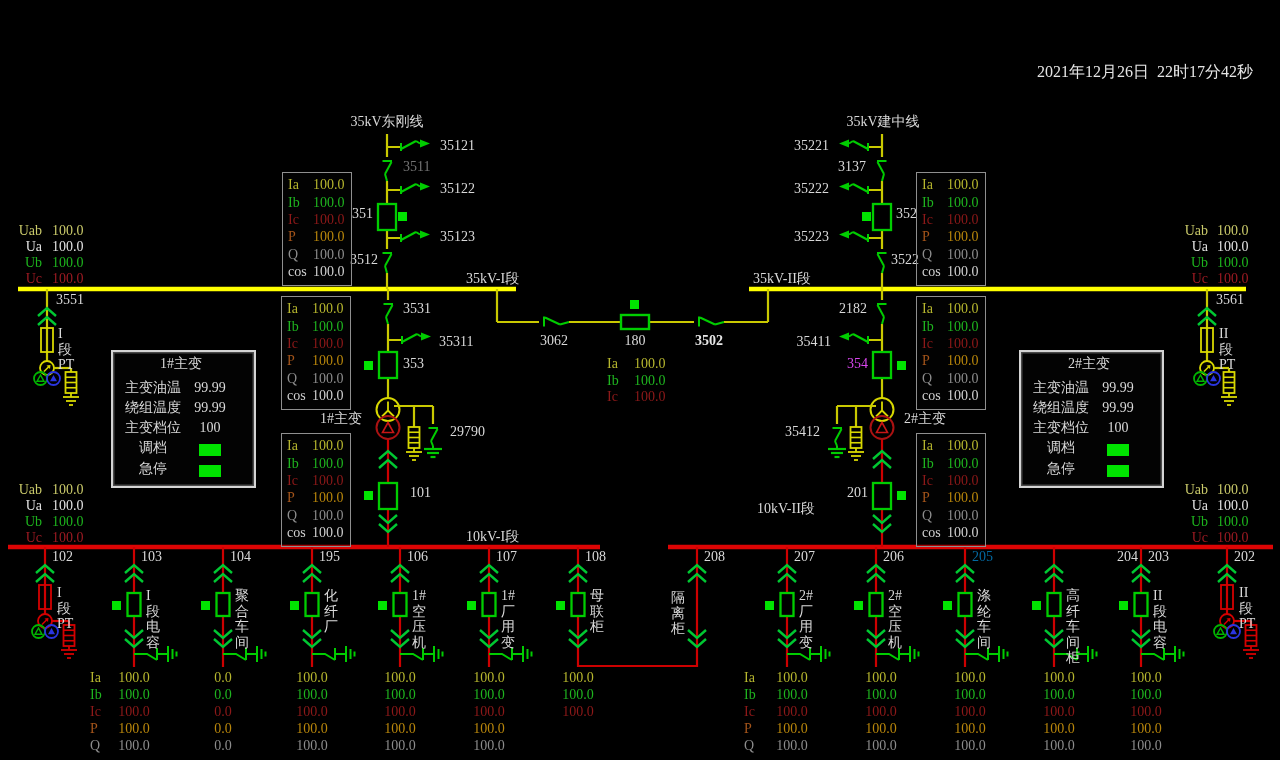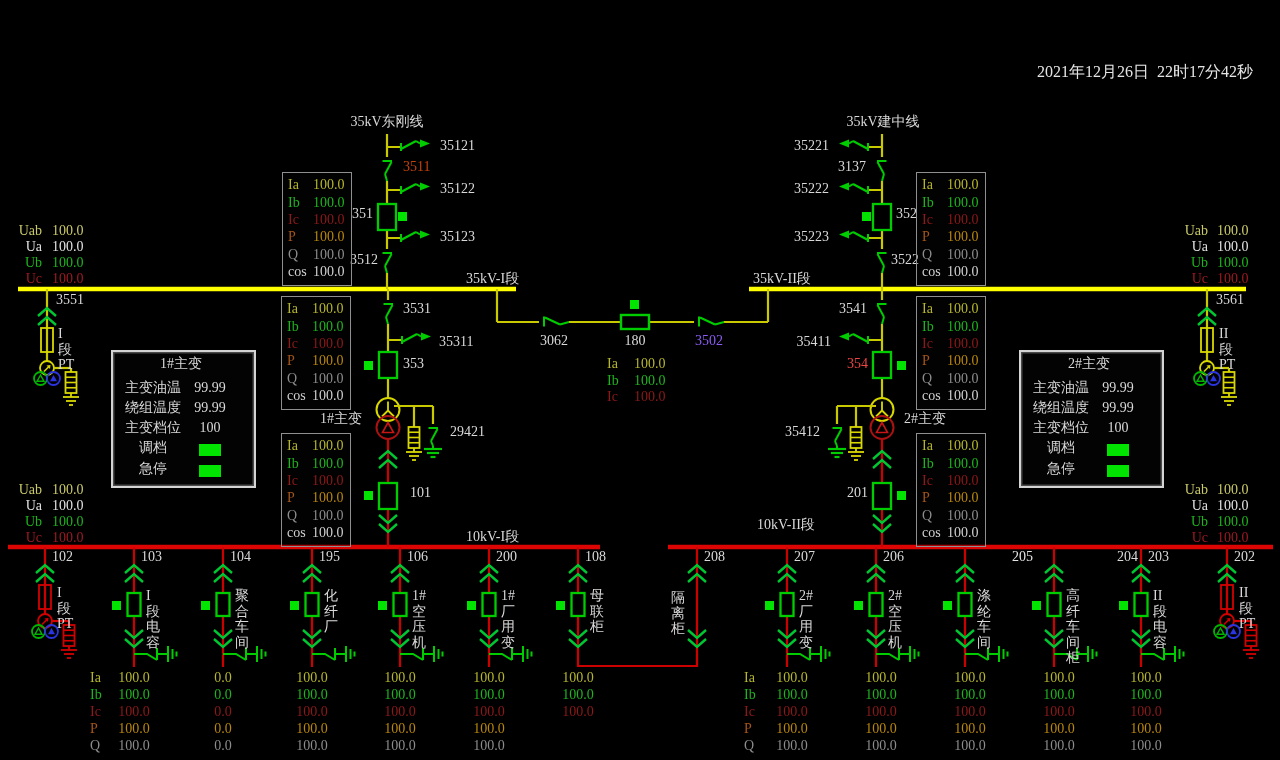--- a/index.html
+++ b/index.html
@@ -629,38 +629,38 @@
         <line x1="1251" y1="646" x2="1251" y2="650" stroke="#d40000" stroke-width="1.8"></line>
         <line x1="1243" y1="650" x2="1259" y2="650" stroke="#d40000" stroke-width="1.8"></line>
         <line x1="1246" y1="654" x2="1256" y2="654" stroke="#d40000" stroke-width="1.8"></line>
         <line x1="1249" y1="658" x2="1253" y2="658" stroke="#d40000" stroke-width="1.8"></line>
       </g>
     </svg>
     <div class="t" style="color:#e4e4e4;font-size:16px;top:64.1px;right:27px;">2021年12月26日  22时17分42秒</div>
     <div class="t" style="color:#d9d9d9;font-size:14px;top:272.3px;left:466px;">35kV-I段</div>
     <div class="t" style="color:#d9d9d9;font-size:14px;top:272.3px;left:753px;">35kV-II段</div>
     <div class="t" style="color:#d9d9d9;font-size:14px;top:530.3px;left:466px;">10kV-I段</div>
-    <div class="t" style="color:#d9d9d9;font-size:14px;top:518px;left:757px;">10kV-II段</div>
+    <div class="t" style="color:#d9d9d9;font-size:14px;top:502px;left:757px;">10kV-II段</div>
     <div class="t" style="color:#d9d9d9;font-size:14px;top:115.3px;left:317.0px;width:140px;text-align:center;">35kV东刚线</div>
     <div class="t" style="color:#d9d9d9;font-size:14px;top:139.3px;left:440px;">35121</div>
-    <div class="t" style="color:#c2410c;font-size:14px;top:160.3px;left:403px;">3511</div>
+    <div class="t" style="color:#737373;font-size:14px;top:160.3px;left:403px;">3511</div>
     <div class="t" style="color:#d9d9d9;font-size:14px;top:182.3px;left:440px;">35122</div>
     <div class="t" style="color:#d9d9d9;font-size:14px;top:207.3px;right:907px;">351</div>
     <div class="t" style="color:#d9d9d9;font-size:14px;top:230.3px;left:440px;">35123</div>
     <div class="t" style="color:#d9d9d9;font-size:14px;top:253.3px;right:902px;">3512</div>
     <div class="t" style="color:#d9d9d9;font-size:14px;top:115.3px;left:813.0px;width:140px;text-align:center;">35kV建中线</div>
     <div class="t" style="color:#d9d9d9;font-size:14px;top:139.3px;right:451px;">35221</div>
     <div class="t" style="color:#d9d9d9;font-size:14px;top:160.3px;right:414px;">3137</div>
     <div class="t" style="color:#d9d9d9;font-size:14px;top:182.3px;right:451px;">35222</div>
     <div class="t" style="color:#d9d9d9;font-size:14px;top:207.3px;left:896px;">352</div>
     <div class="t" style="color:#d9d9d9;font-size:14px;top:230.3px;right:451px;">35223</div>
     <div class="t" style="color:#d9d9d9;font-size:14px;top:253.3px;left:891px;">3522</div>
     <div class="t" style="color:#d9d9d9;font-size:14px;top:334.3px;left:524.0px;width:60px;text-align:center;">3062</div>
     <div class="t" style="color:#d9d9d9;font-size:14px;top:334.3px;left:605.0px;width:60px;text-align:center;">180</div>
-    <div class="t" style="color:#8b5cf6;font-size:14px;top:334.3px;left:679.0px;width:60px;text-align:center;">3502</div>
+    <div class="t" style="color:#e5e5e5;font-size:14px;top:334.3px;left:679.0px;width:60px;text-align:center;font-weight:bold;">3502</div>
     <div class="t" style="color:#b6b62e;font-size:14px;top:357.3px;left:607px;">Ia</div>
     <div class="t" style="color:#b6b62e;font-size:14px;top:357.3px;left:634px;">100.0</div>
     <div class="t" style="color:#1fb41f;font-size:14px;top:373.8px;left:607px;">Ib</div>
     <div class="t" style="color:#1fb41f;font-size:14px;top:373.8px;left:634px;">100.0</div>
     <div class="t" style="color:#8e1919;font-size:14px;top:390.3px;left:607px;">Ic</div>
     <div class="t" style="color:#8e1919;font-size:14px;top:390.3px;left:634px;">100.0</div>
     <div class="mpanel" style="left:282px;top:172px;"></div>
     <div class="t" style="color:#b6b62e;font-size:14px;top:178.3px;left:288px;">Ia</div>
     <div class="t" style="color:#b6b62e;font-size:14px;top:178.3px;left:313px;">100.0</div>
     <div class="t" style="color:#1fb41f;font-size:14px;top:195.6px;left:288px;">Ib</div>
@@ -767,25 +767,25 @@
     <div class="t" style="color:#e2e2e2;font-size:14px;top:499.3px;right:72px;">Ua</div>
     <div class="t" style="color:#e2e2e2;font-size:14px;top:499.3px;left:1217px;">100.0</div>
     <div class="t" style="color:#1db41d;font-size:14px;top:515.3px;right:72px;">Ub</div>
     <div class="t" style="color:#1db41d;font-size:14px;top:515.3px;left:1217px;">100.0</div>
     <div class="t" style="color:#9c1a22;font-size:14px;top:531.3px;right:72px;">Uc</div>
     <div class="t" style="color:#9c1a22;font-size:14px;top:531.3px;left:1217px;">100.0</div>
     <div class="t" style="color:#d9d9d9;font-size:14px;top:302.3px;left:403px;">3531</div>
     <div class="t" style="color:#d9d9d9;font-size:14px;top:335.3px;left:439px;">35311</div>
     <div class="t" style="color:#d9d9d9;font-size:14px;top:357.3px;left:403px;">353</div>
     <div class="t" style="color:#d9d9d9;font-size:14px;top:412.3px;right:918px;">1#主变</div>
-    <div class="t" style="color:#d9d9d9;font-size:14px;top:425.3px;left:450px;">29421</div>
+    <div class="t" style="color:#d9d9d9;font-size:14px;top:425.3px;left:450px;">29790</div>
     <div class="t" style="color:#d9d9d9;font-size:14px;top:486.3px;left:410px;">101</div>
-    <div class="t" style="color:#d9d9d9;font-size:14px;top:302.3px;right:413px;">3541</div>
+    <div class="t" style="color:#d9d9d9;font-size:14px;top:302.3px;right:413px;">2182</div>
     <div class="t" style="color:#d9d9d9;font-size:14px;top:335.3px;right:449px;">35411</div>
-    <div class="t" style="color:#ef4444;font-size:14px;top:357.3px;right:412px;">354</div>
+    <div class="t" style="color:#d946ef;font-size:14px;top:357.3px;right:412px;">354</div>
     <div class="t" style="color:#d9d9d9;font-size:14px;top:412.3px;left:904px;">2#主变</div>
     <div class="t" style="color:#d9d9d9;font-size:14px;top:425.3px;right:460px;">35412</div>
     <div class="t" style="color:#d9d9d9;font-size:14px;top:486.3px;right:412px;">201</div>
     <div class="ipanel" style="left:111px;top:350px;"></div>
     <div class="t" style="color:#d9d9d9;font-size:14px;top:357.3px;left:131.0px;width:100px;text-align:center;">1#主变</div>
     <div class="t" style="color:#d9d9d9;font-size:14px;top:381.3px;right:1099px;">主变油温</div>
     <div class="t" style="color:#d9d9d9;font-size:14px;top:381.3px;left:188.0px;width:44px;text-align:center;">99.99</div>
     <div class="t" style="color:#d9d9d9;font-size:14px;top:401.3px;right:1099px;">绕组温度</div>
     <div class="t" style="color:#d9d9d9;font-size:14px;top:401.3px;left:188.0px;width:44px;text-align:center;">99.99</div>
     <div class="t" style="color:#d9d9d9;font-size:14px;top:421.3px;right:1099px;">主变档位</div>
@@ -844,21 +844,21 @@
       <div>纤</div>
       <div>厂</div>
     </div>
     <div class="t" style="color:#d9d9d9;font-size:14px;top:550.3px;left:407px;">106</div>
     <div class="vname" style="top:588px;left:412px;">
       <div>1#</div>
       <div>空</div>
       <div>压</div>
       <div>机</div>
     </div>
-    <div class="t" style="color:#d9d9d9;font-size:14px;top:550.3px;left:496px;">200</div>
+    <div class="t" style="color:#d9d9d9;font-size:14px;top:550.3px;left:496px;">107</div>
     <div class="vname" style="top:588px;left:501px;">
       <div>1#</div>
       <div>厂</div>
       <div>用</div>
       <div>变</div>
     </div>
     <div class="t" style="color:#d9d9d9;font-size:14px;top:550.3px;left:585px;">108</div>
     <div class="vname" style="top:588px;left:590px;">
       <div>母</div>
       <div>联</div>
@@ -877,21 +877,21 @@
       <div>用</div>
       <div>变</div>
     </div>
     <div class="t" style="color:#d9d9d9;font-size:14px;top:550.3px;left:883px;">206</div>
     <div class="vname" style="top:588px;left:888px;">
       <div>2#</div>
       <div>空</div>
       <div>压</div>
       <div>机</div>
     </div>
-    <div class="t" style="color:#e5e5e5;font-size:14px;top:550.3px;left:1012px;">205</div>
+    <div class="t" style="color:#0369a1;font-size:14px;top:550.3px;left:972px;">205</div>
     <div class="vname" style="top:588px;left:977px;">
       <div>涤</div>
       <div>纶</div>
       <div>车</div>
       <div>间</div>
     </div>
     <div class="t" style="color:#d9d9d9;font-size:14px;top:550.3px;left:1117px;">204</div>
     <div class="vname" style="top:588px;left:1066px;">
       <div>高</div>
       <div>纤</div>

